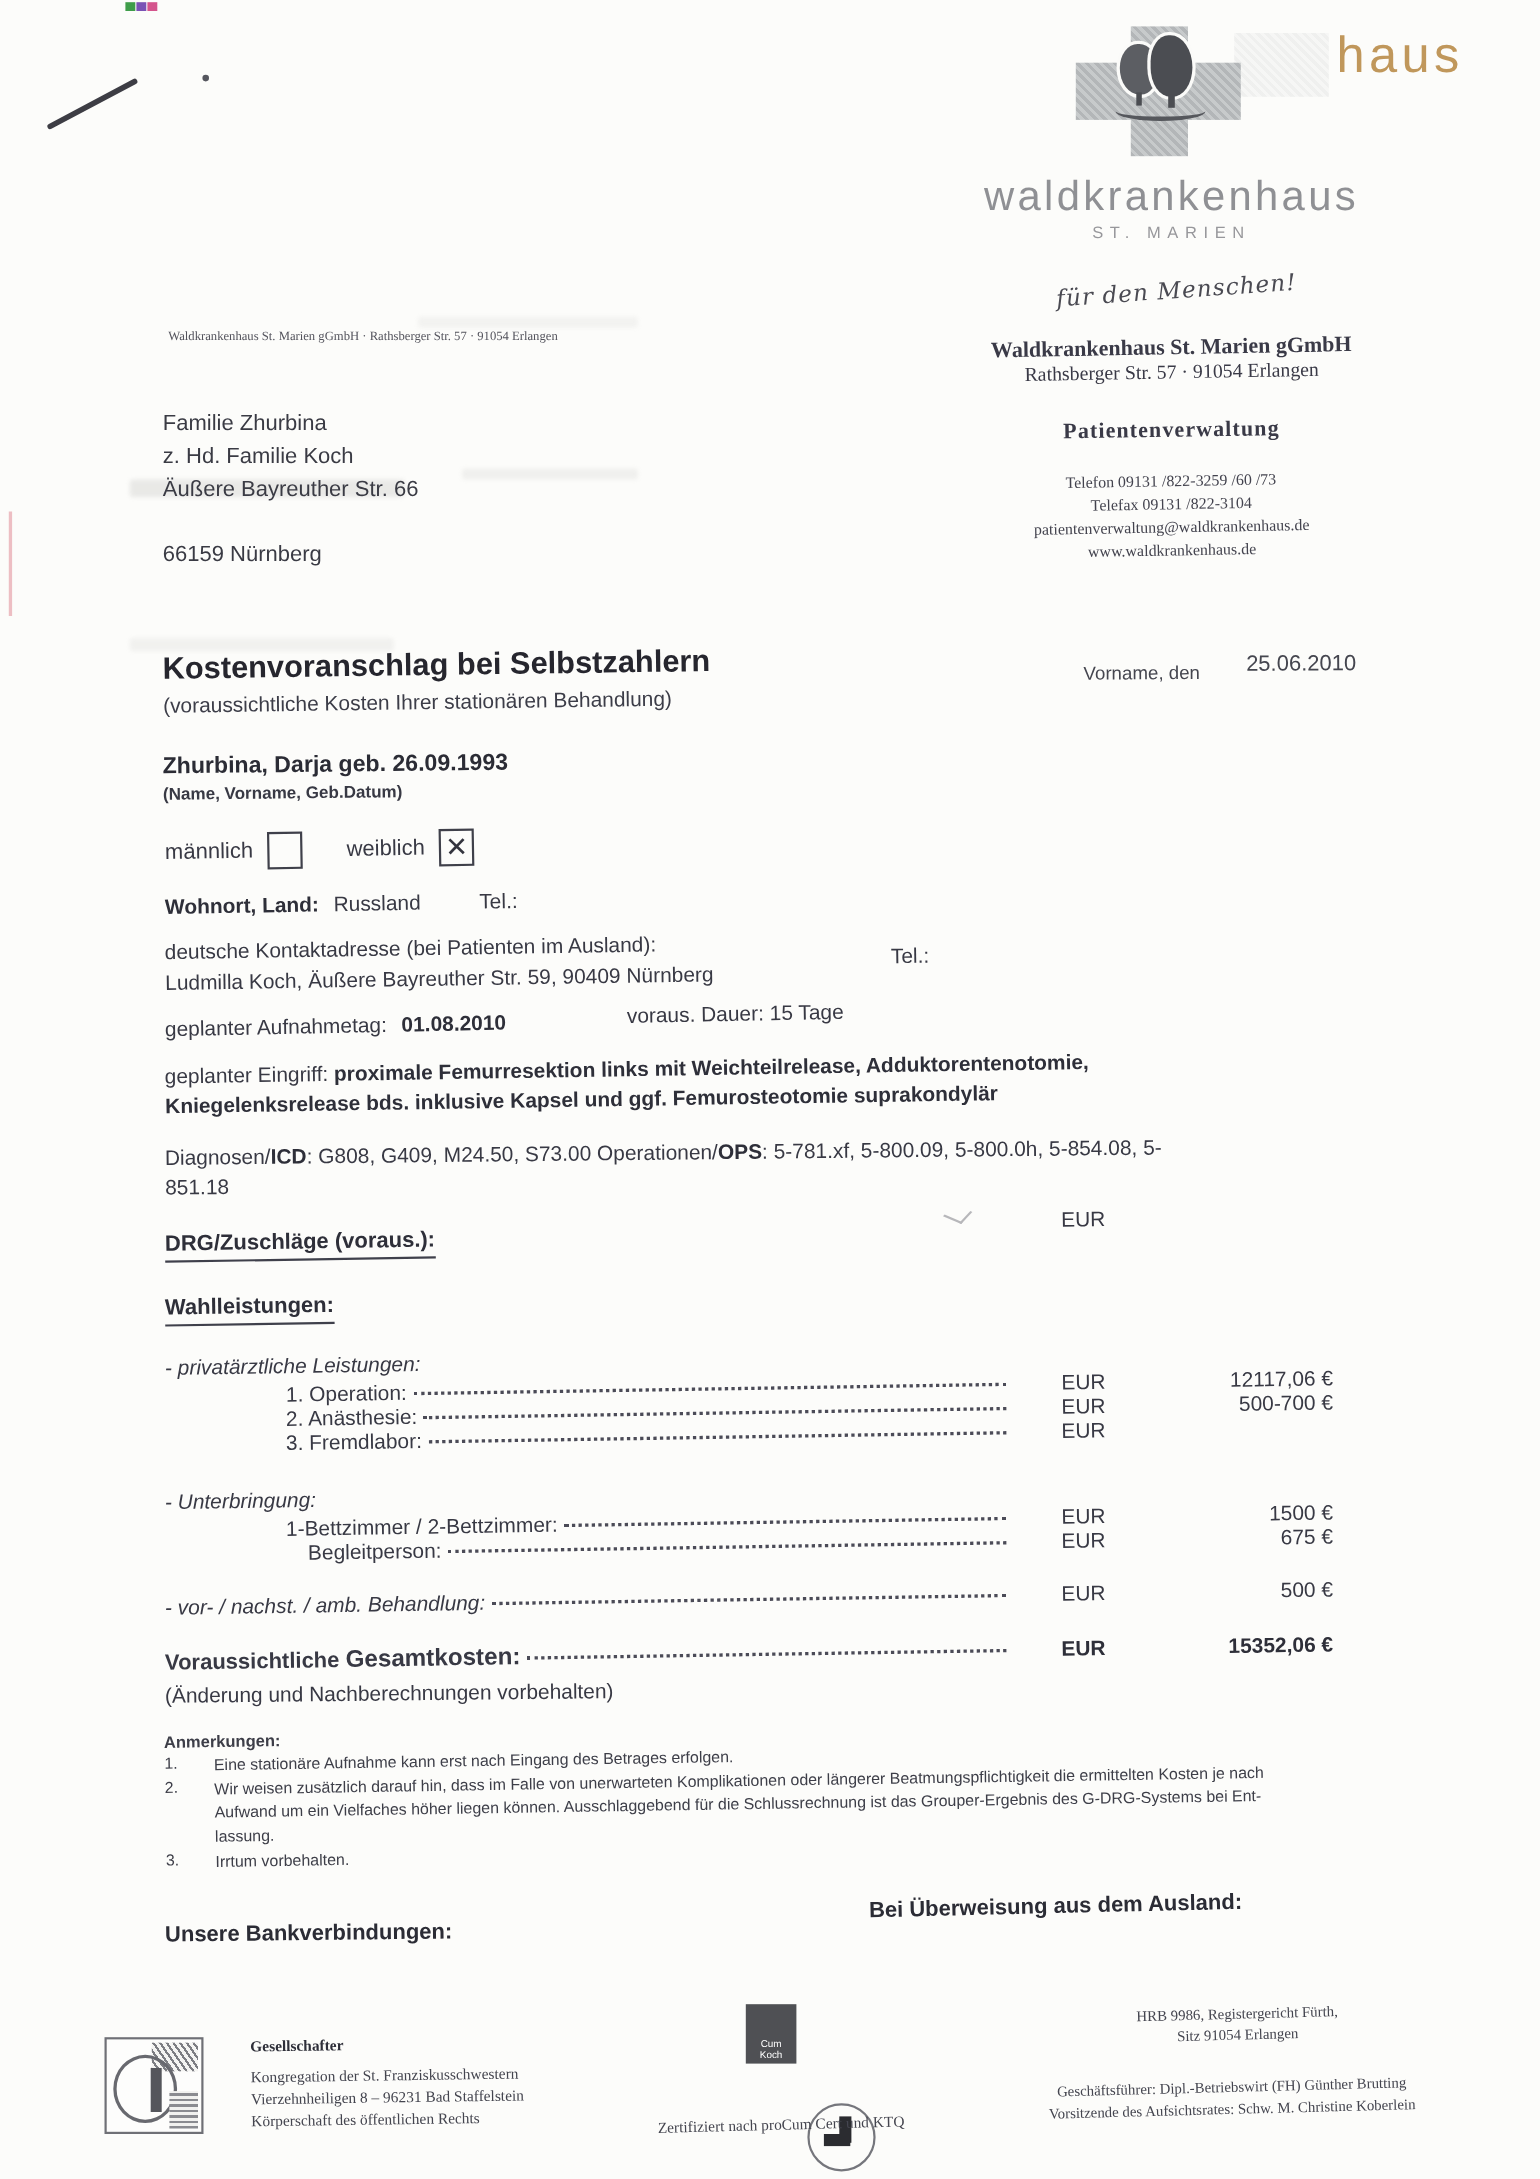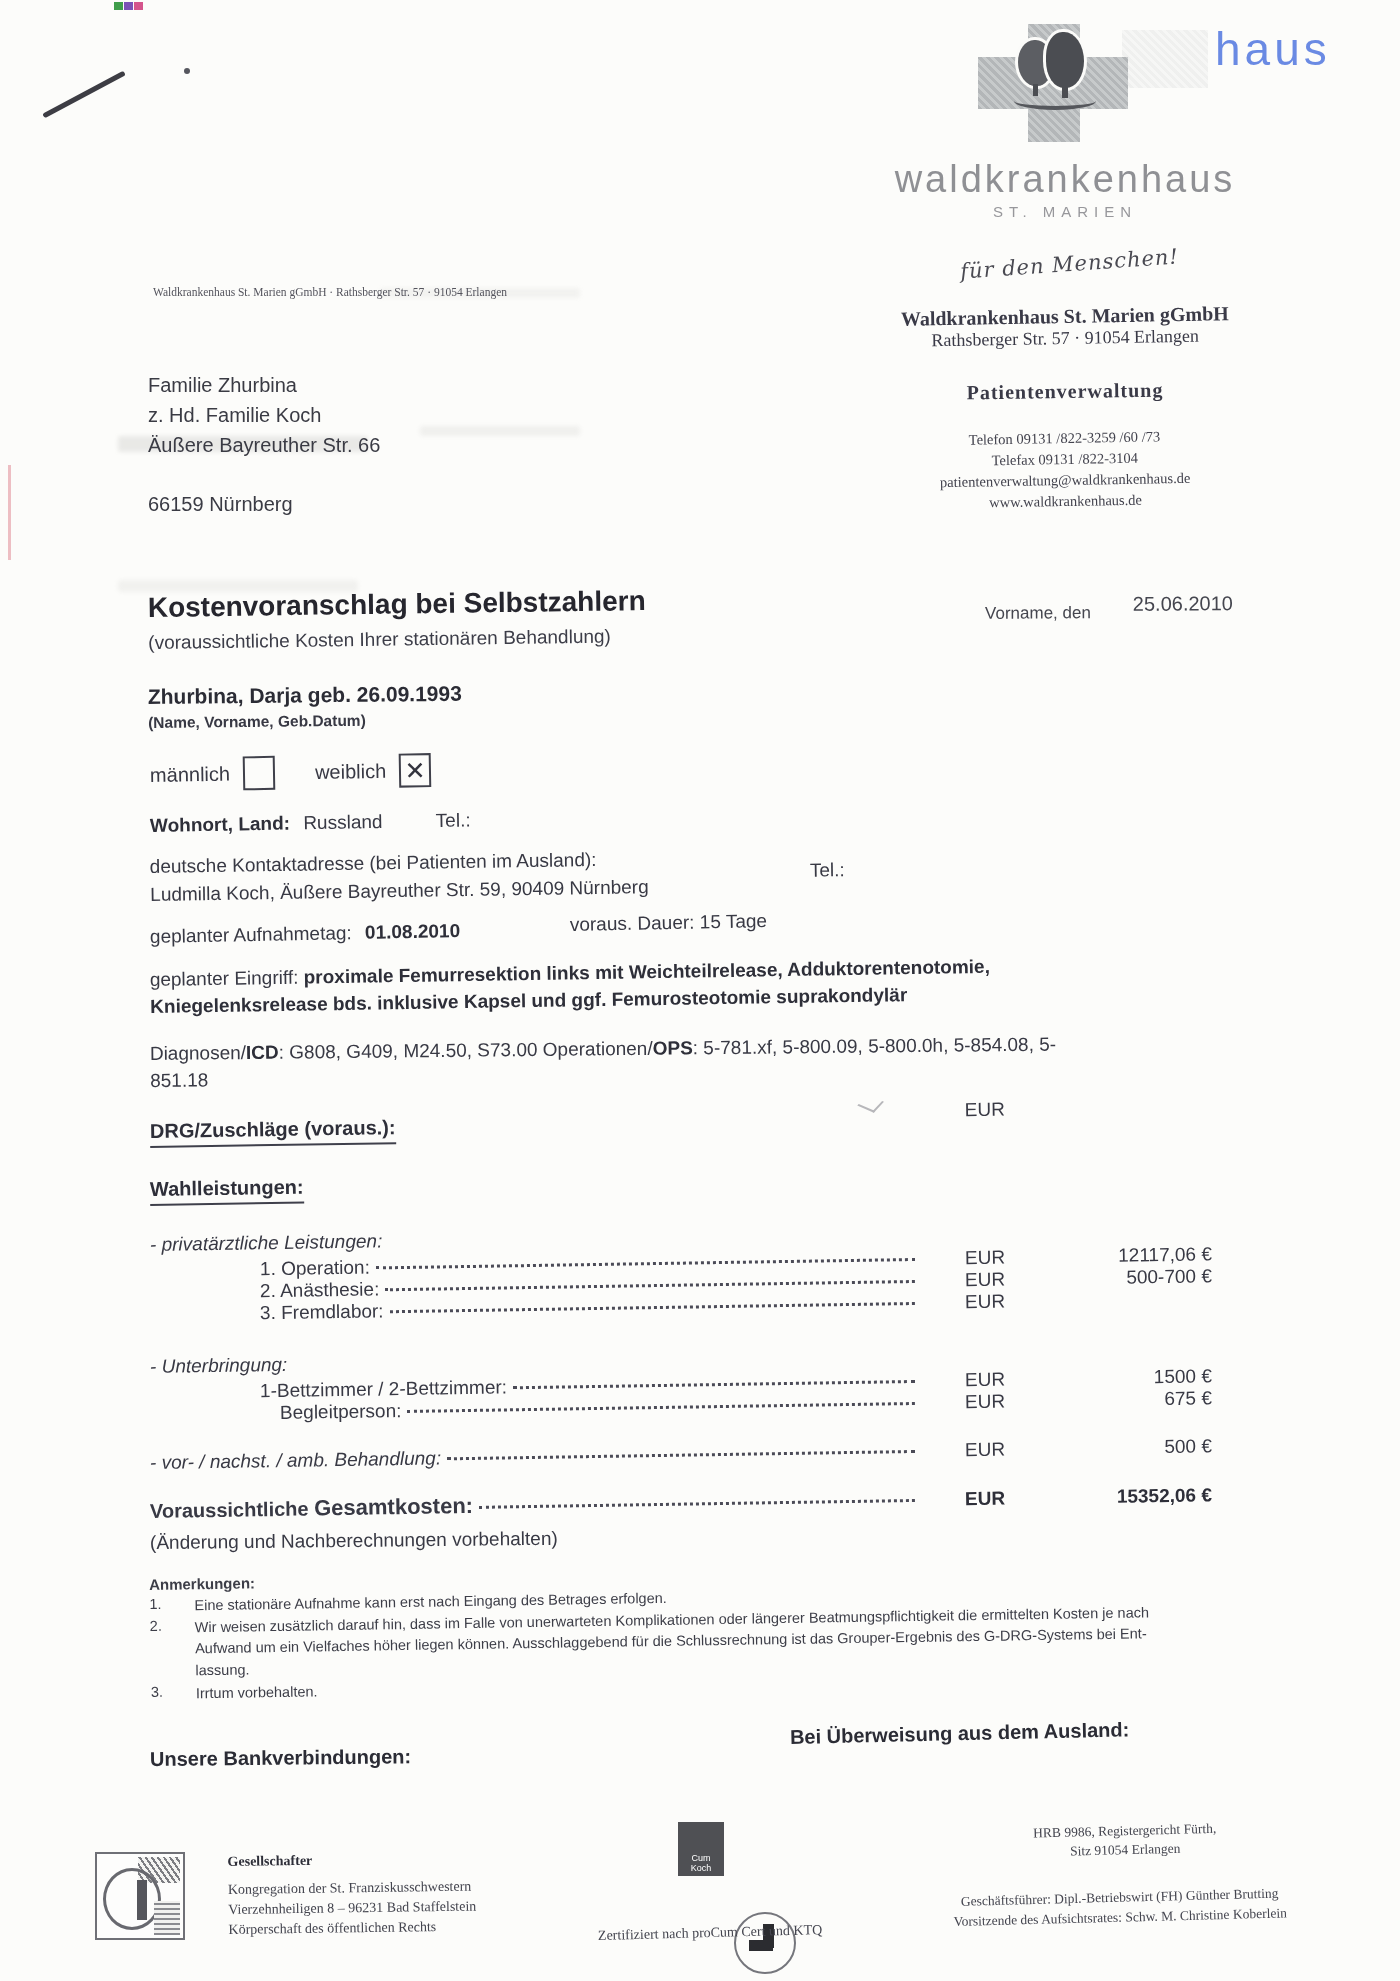--- a/index.html
+++ b/index.html
@@ -9,21 +9,21 @@
 
   
   .calib{display:flex;gap:1px;}
   .calib span{width:9px;height:8px;display:block;}
   .pen-stroke{width:92px;height:5px;background:#3d3d44;border-radius:3px;transform:rotate(-28deg);}
   .dot{width:6px;height:6px;border-radius:50%;background:#55565e;}
   .streak{background:#b9b9b6;opacity:.28;filter:blur(2px);border-radius:3px;}
   .pinkline{width:3px;background:#e08a96;opacity:.55;}
   .ghost-block{width:86px;height:58px;opacity:.25;
      background:repeating-linear-gradient(45deg,#c9cbcc 0 3px,#e4e5e6 3px 6px);}
-  .ghost-text{font-size:46px;color:#1d4ed8;letter-spacing:4px;opacity:.65;}
+  .ghost-text{font-size:46px;color:#a16207;letter-spacing:4px;opacity:.65;}
 
   
   .logo-cross{width:150px;height:118px;}
   .logo-cross .v,.logo-cross .h{position:absolute;
      background:repeating-linear-gradient(45deg,#b3b6b8 0 3px,#c7cacb 3px 6px);}
   .logo-cross .v{left:50px;top:0;width:52px;height:118px;}
   .logo-cross .h{left:0;top:33px;width:150px;height:52px;}
   .tree{position:absolute;background:#5c5e63;box-shadow:0 0 0 3px #fbfbf9;}
   .tree1{left:40px;top:16px;width:34px;height:46px;border-radius:50% 50% 45% 55%;}
   .tree2{left:68px;top:8px;width:38px;height:56px;border-radius:45% 55% 50% 50%;background:#4b4d52;}
@@ -147,21 +147,21 @@
     <div class="org-street">Rathsberger Str. 57 · 91054 Erlangen</div>
   </div>
   <div class="abs serifblock dept" style="left:860px;top:380px;width:410px;transform:rotate(-0.8deg);">Patientenverwaltung</div>
   <div class="abs serifblock" style="left:860px;top:428px;width:410px;transform:rotate(-1deg);">
     <div class="contact-line">Telefon 09131 /822-3259 /60 /73</div>
     <div class="contact-line">Telefax 09131 /822-3104</div>
     <div class="contact-line">patientenverwaltung@waldkrankenhaus.de</div>
     <div class="contact-line">www.waldkrankenhaus.de</div>
   </div>
 
-  <div class="abs sender-line" style="left:153px;top:286px;text-align:center;">Waldkrankenhaus St. Marien gGmbH · Rathsberger Str. 57 · 91054 Erlangen</div>
+  <div class="abs sender-line" style="left:153px;top:300px;text-align:center;">Waldkrankenhaus St. Marien gGmbH · Rathsberger Str. 57 · 91054 Erlangen</div>
   <div class="abs recipient" style="left:148px;top:352px;margin-top:18px;">
     <div>Familie Zhurbina</div>
     <div>z. Hd. Familie Koch</div>
     <div>Äußere Bayreuther Str. 66</div>
     <div class="city">66159 Nürnberg</div>
   </div>
 
   <div class="abs" style="left:148px;top:592px;transform:rotate(-0.8deg);transform-origin:left center;">
     <div class="title">Kostenvoranschlag bei Selbstzahlern</div>
     <div class="subtitle">(voraussichtliche Kosten Ihrer stationären Behandlung)</div>

